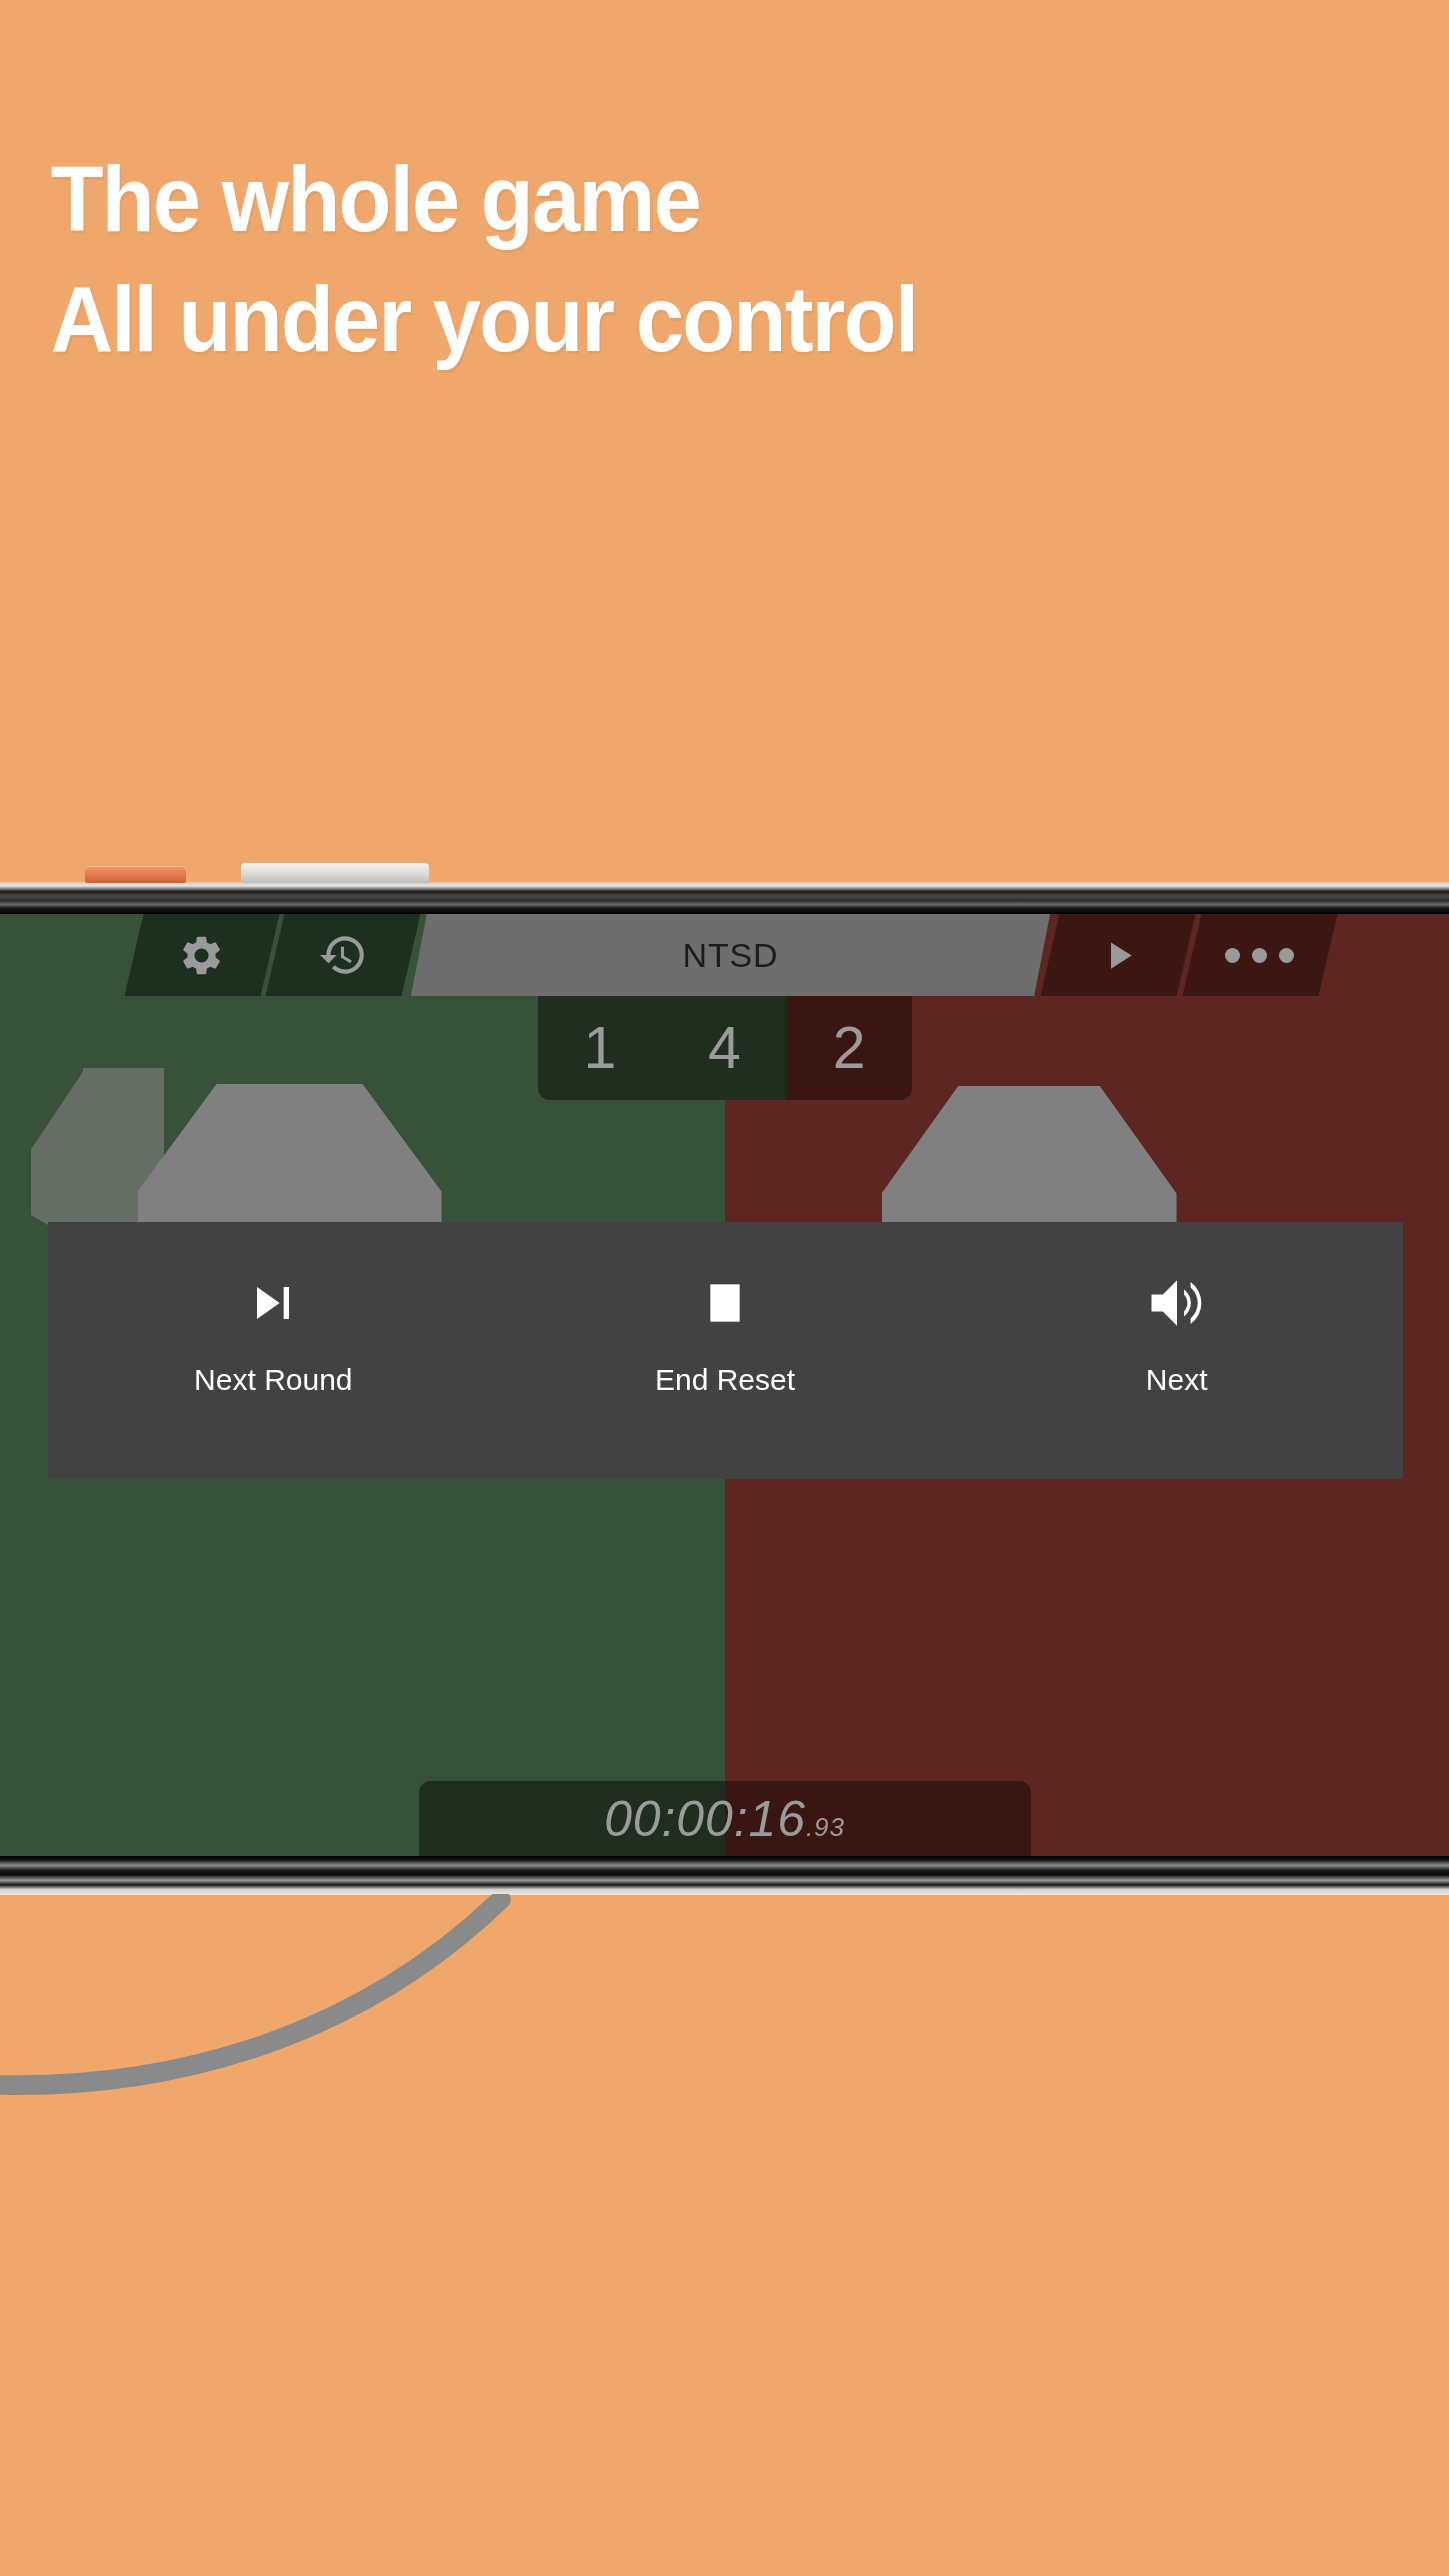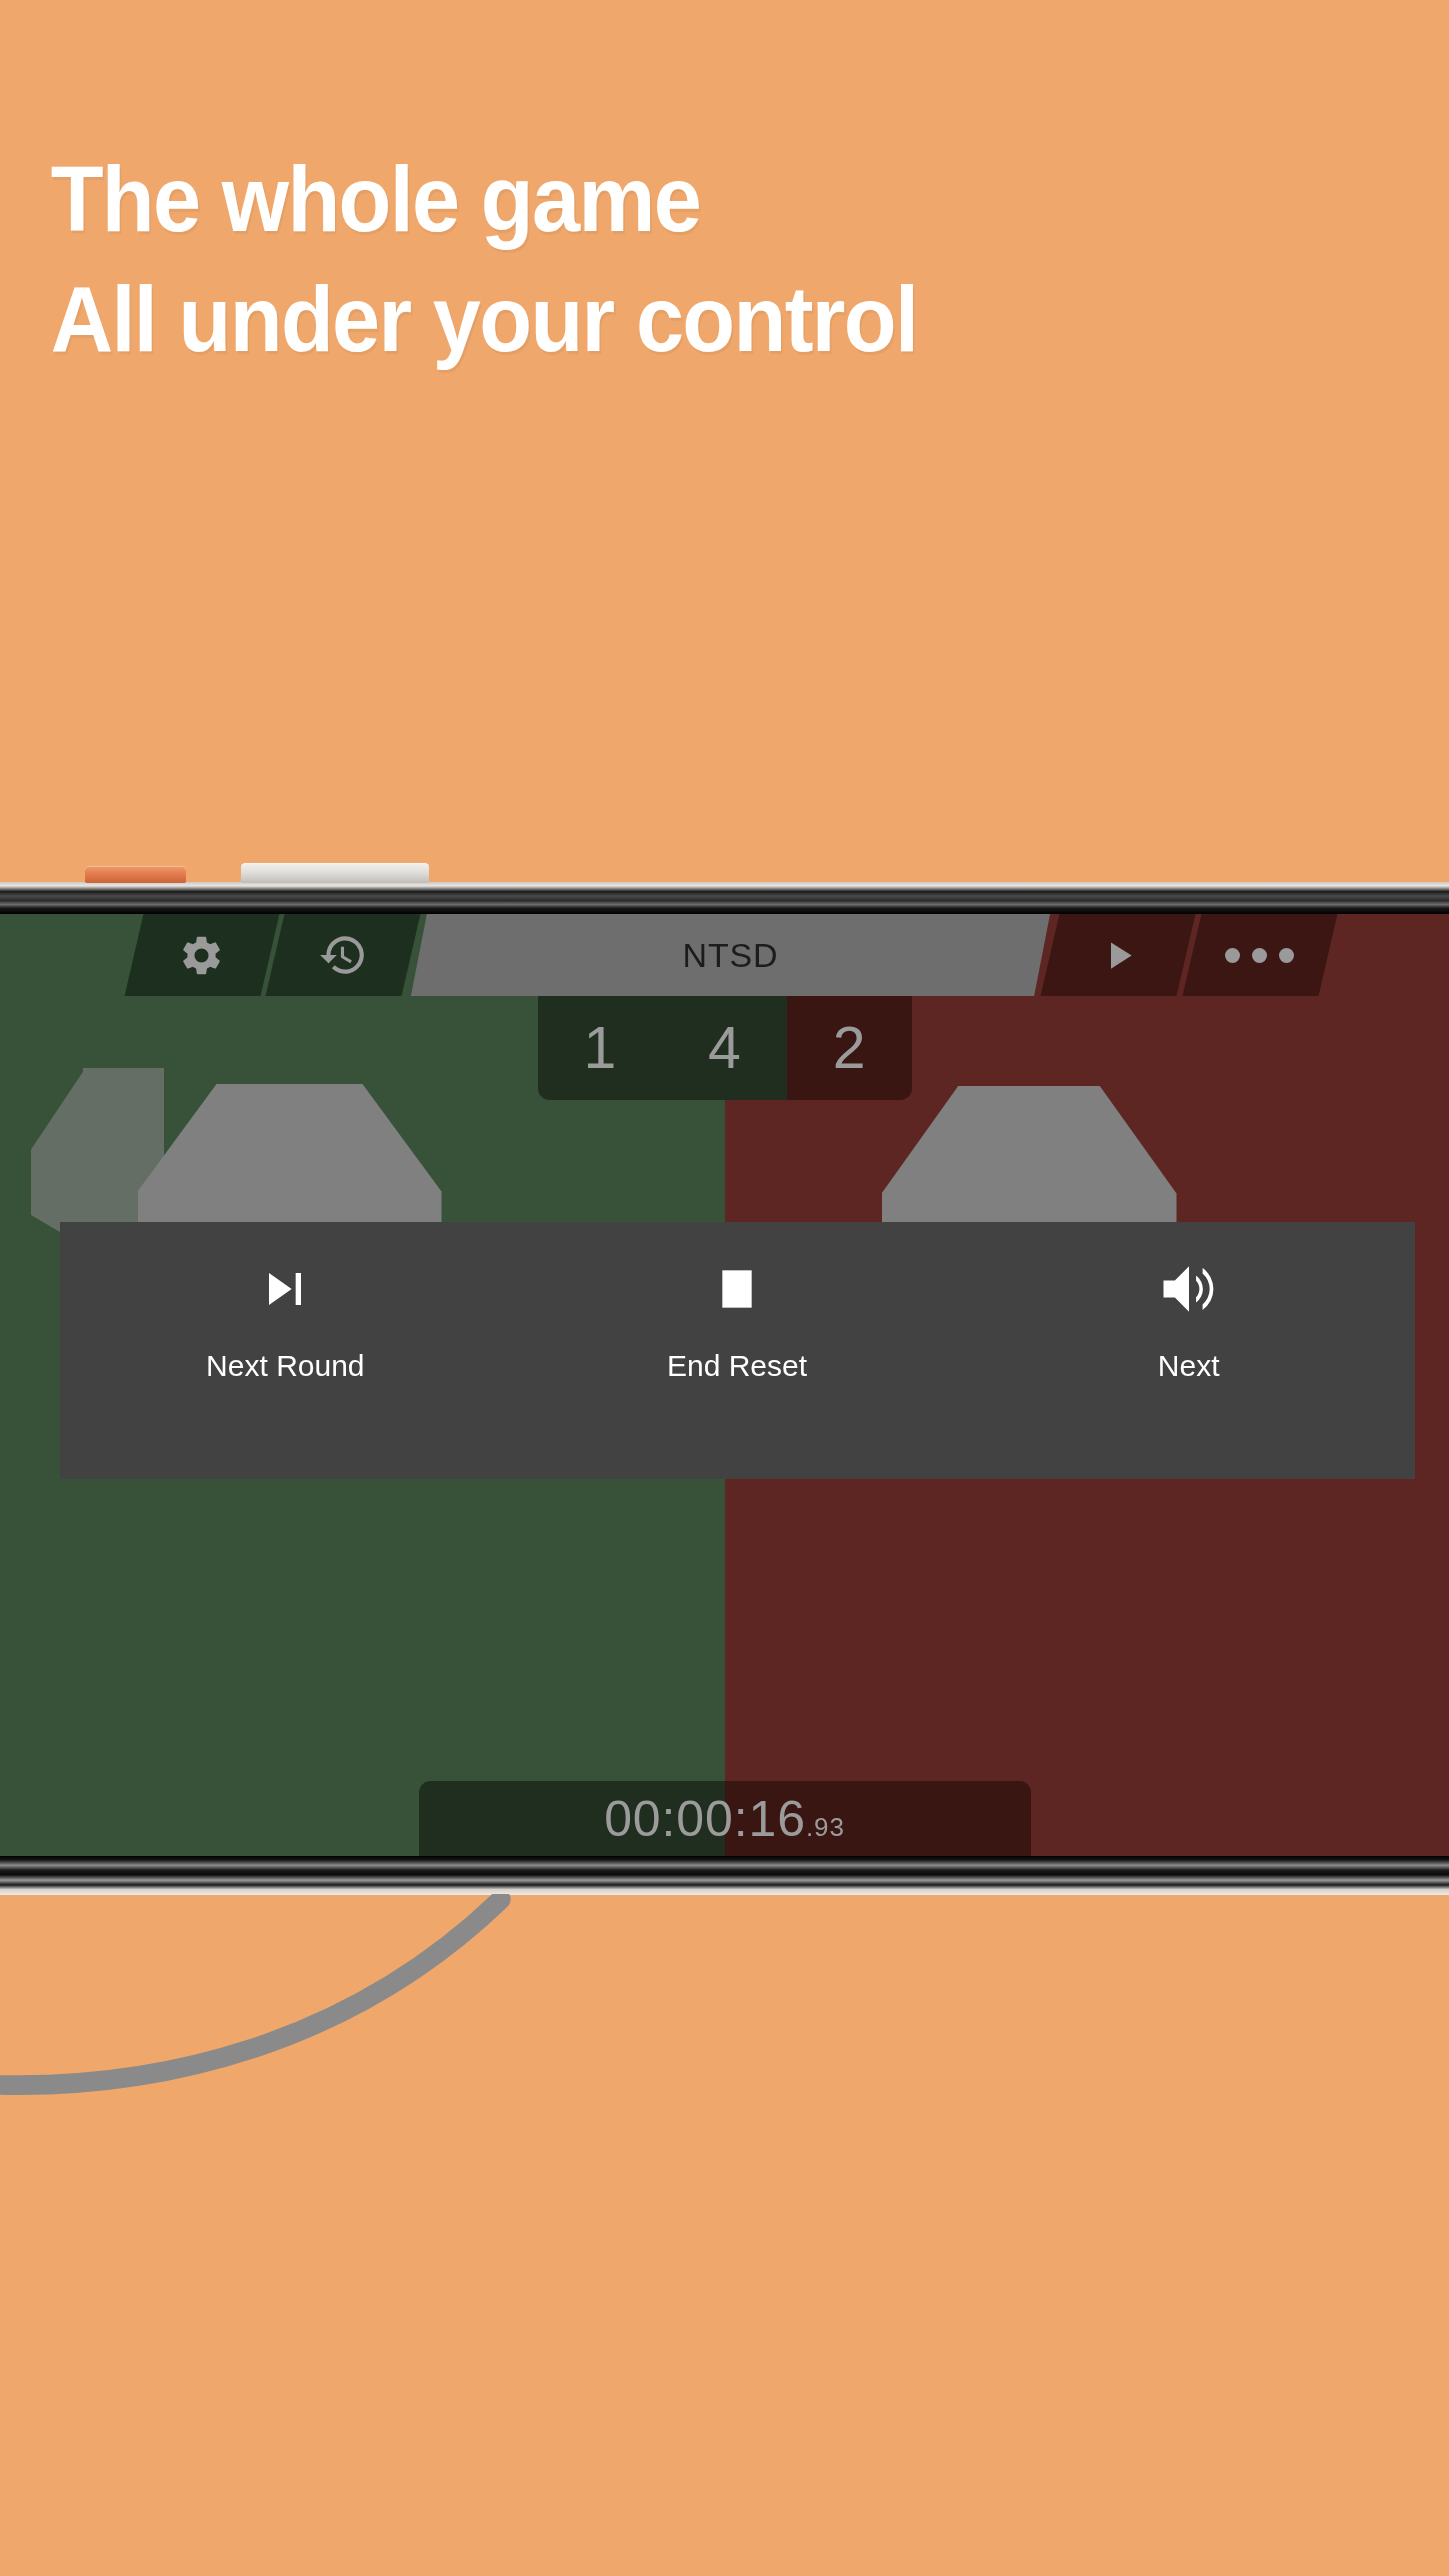--- a/index.html
+++ b/index.html
@@ -159,22 +159,21 @@
   .score-cell.sc-green{ background:#1f2e1f; }
   .score-cell.sc-red{ background:#3a1612; }
 
   
   .overlay{
     position:absolute; left:60px; top:308px;
     width:1355px; height:257px;
     background:#424242;
     z-index:8;
     display:flex; align-items:flex-start; justify-content:space-around;
-    padding-top:28px;
-    margin-left:12px;
+    padding-top:42px;
   }
   .ov-btn{
     width:179px; display:flex; flex-direction:column;
     align-items:center; cursor:pointer;
   }
   .ov-ico{ height:77px; display:flex; align-items:center; justify-content:center; }
   .ov-ico svg{ fill:#ffffff; }
   .ov-lbl{
     margin-top:21.5px; color:#ffffff; font-size:30px;
     font-family:"Liberation Sans",sans-serif; white-space:nowrap;
@@ -186,21 +185,21 @@
     bottom:0; width:612px; height:75px;
     border-radius:11.6px 11.6px 0 0; overflow:hidden;
     display:flex; align-items:center; justify-content:center;
     z-index:5;
   }
   .timer-bg{ position:absolute; inset:0; display:flex; }
   .timer-bg .tg{ width:50%; background:#1f2e1f; }
   .timer-bg .tr{ width:50%; background:#3a1612; }
   .timer-text{
     position:relative; z-index:2;
-    color:#9b9b9b; font-size:50px;
+    color:#9b9b9b; font-style:italic; font-size:50px;
     font-family:"Liberation Sans",sans-serif;
     letter-spacing:0.9px; display:flex; align-items:baseline;
   }
   .timer-frac{ font-size:26px; }
 
   
   .curve{ position:absolute; left:0; top:1894px; width:1449px; height:224px; }
 
 </style>
 </head>

